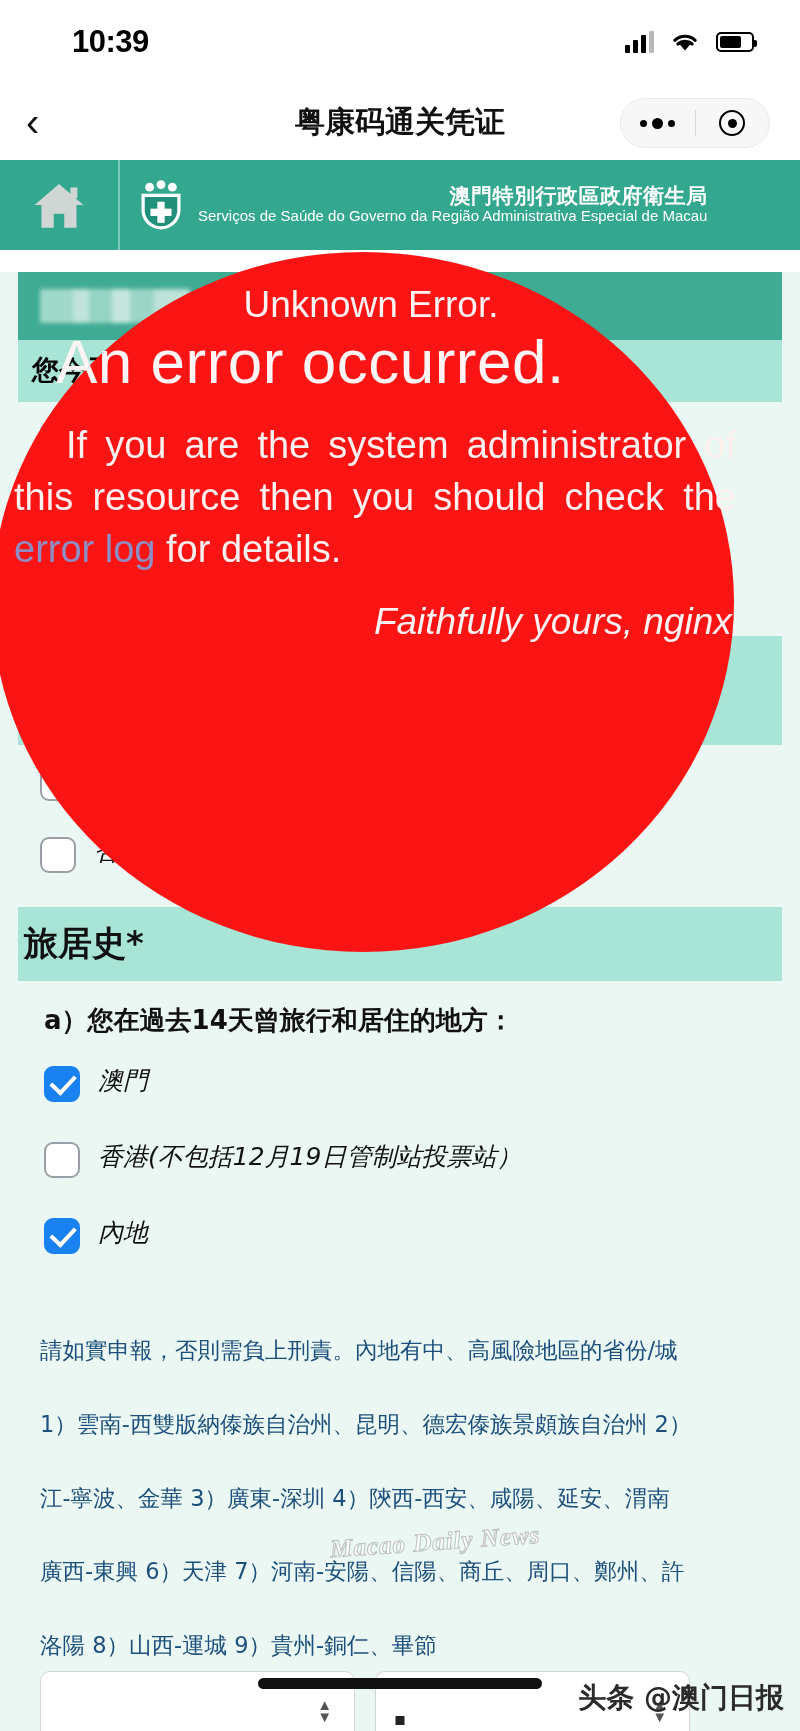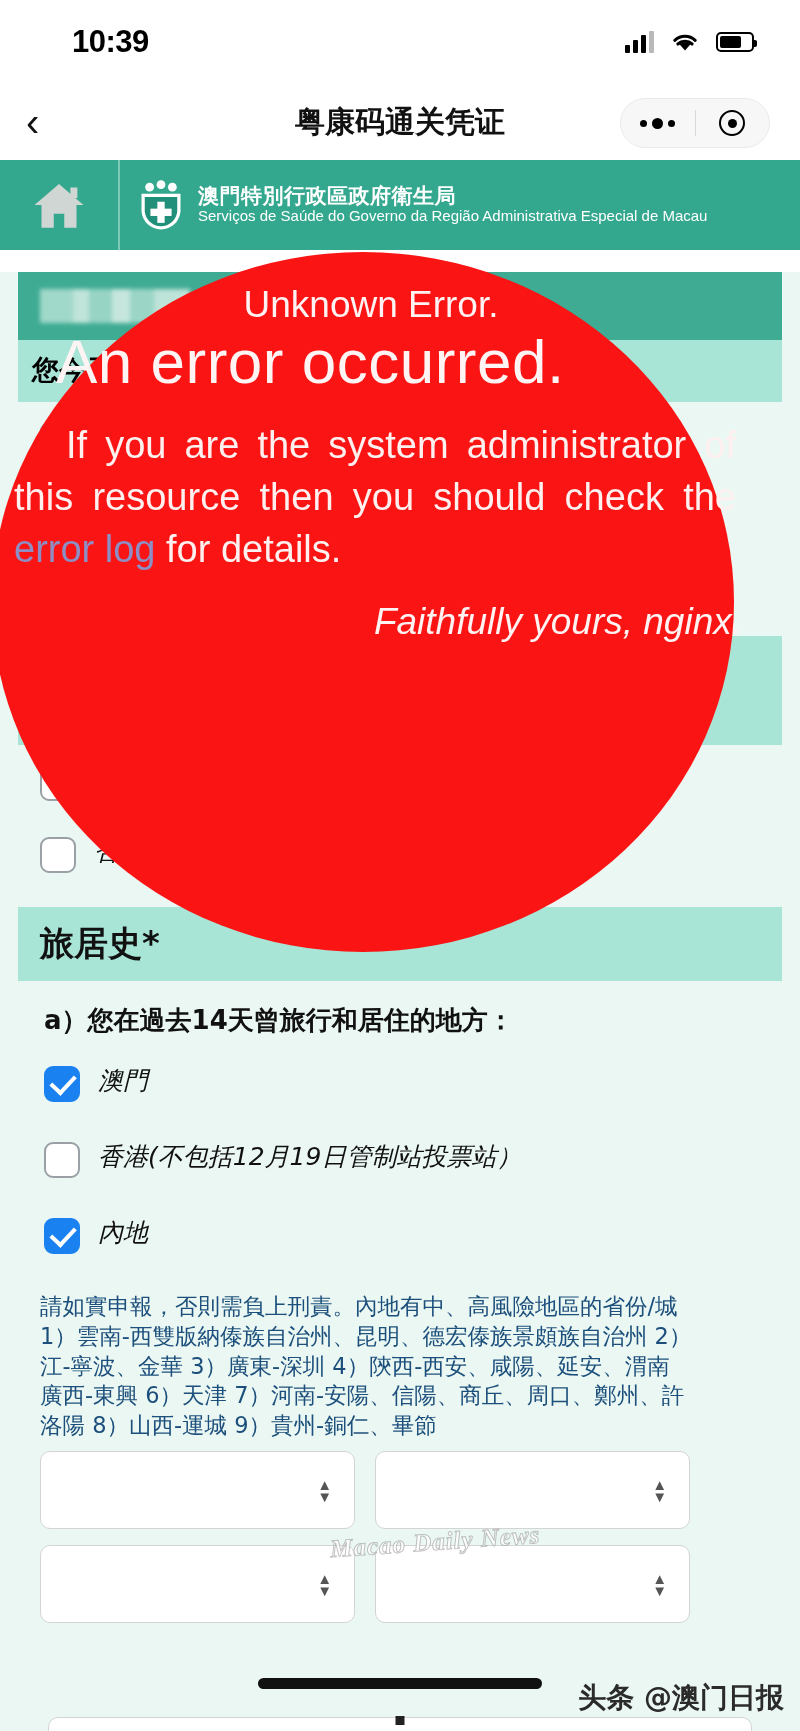--- a/index.html
+++ b/index.html
@@ -59,21 +59,21 @@
   .dots i:nth-child(2) { width: 11px; height: 11px; }
   .target {
     width: 26px; height: 26px; border-radius: 50%; border: 2.5px solid #000;
     display: flex; align-items: center; justify-content: center;
   }
   .target::after { content:""; width: 9px; height: 9px; border-radius: 50%; background: #000; }
 
   
   .org-header {
     display: flex; align-items: center; height: 90px;
-    background: #34a88e; color: #fff;
+    background: #34a88e; color: #fff; text-align: right;
   }
   .org-home {
     width: 120px; height: 90px; display: flex; align-items: center; justify-content: center;
     border-right: 2px solid #7fc9b8;
   }
   .org-home svg { width: 56px; height: 56px; }
   .org-logo { width: 62px; display:flex; align-items:center; justify-content:center; margin-left: 10px; }
   .org-logo svg { width: 52px; height: 52px; }
   .org-text { padding-left: 6px; line-height: 1.12; }
   .org-cn { font-size: 21px; font-weight: 700; letter-spacing: 0.5px;
@@ -118,39 +118,39 @@
   .opt-label.dark { color: #111; }
 
   .sec-band2 {
     margin: 4px 18px 0 18px; background: #a8e5d6; padding: 16px 14px 18px 14px;
   }
   .sec-band2 .q { font-size: 26px; font-weight: 600; color: #000; line-height: 1.45;
                   font-family: "DejaVu Sans","Liberation Sans",sans-serif; }
 
   .sec-title {
     margin: 22px 18px 0 18px; background: #a8e5d6;
-    padding: 14px 0 14px 22px;
+    padding: 14px 0 14px 6px;
   }
   .sec-title span { font-size: 34px; font-weight: 700; color: #111;
                     font-family: "DejaVu Sans","Liberation Sans",sans-serif; }
   .req { color: #e03131; font-weight: 700; }
 
   .subq { padding: 22px 40px 0 44px; font-size: 26px; font-weight: 700; color: #111;
           font-family: "DejaVu Sans","Liberation Sans",sans-serif; }
 
   .travel-opts { padding: 26px 40px 0 44px; }
   .travel-opts .opt-row { margin-bottom: 38px; }
   .travel-opts .opt-label { color: #111; font-weight: 400; }
 
   .notice {
     padding: 0 16px 0 40px; color: #1c4f7c; font-size: 22.5px; line-height: 1.32;
     font-family: "DejaVu Sans","Liberation Sans",sans-serif;
     white-space: nowrap; overflow: hidden;
   }
-  .notice div { overflow: hidden; text-overflow: clip; }
+  .notice div { overflow: hidden; text-overflow: clip; margin-top: 44px; }
 
   .selects { padding: 10px 16px 0 40px; }
   .sel-row { display: flex; gap: 20px; margin-bottom: 16px; }
   .select {
     position: relative; height: 78px; background: #fff;
     border: 1.5px solid #d4d4d4; border-radius: 10px; flex: 0 0 315px;
   }
   .select:last-child { flex: 0 0 315px; }
   .select .caret {
     position: absolute; right: 22px; top: 50%; transform: translateY(-50%);

